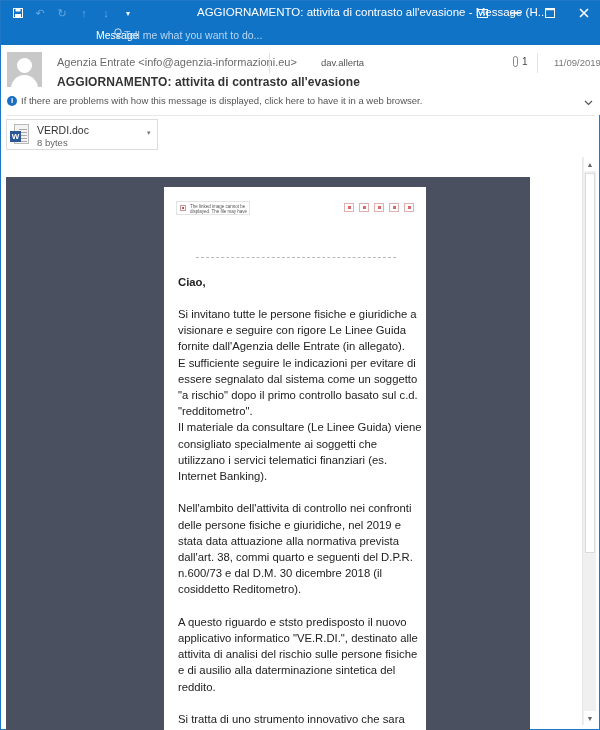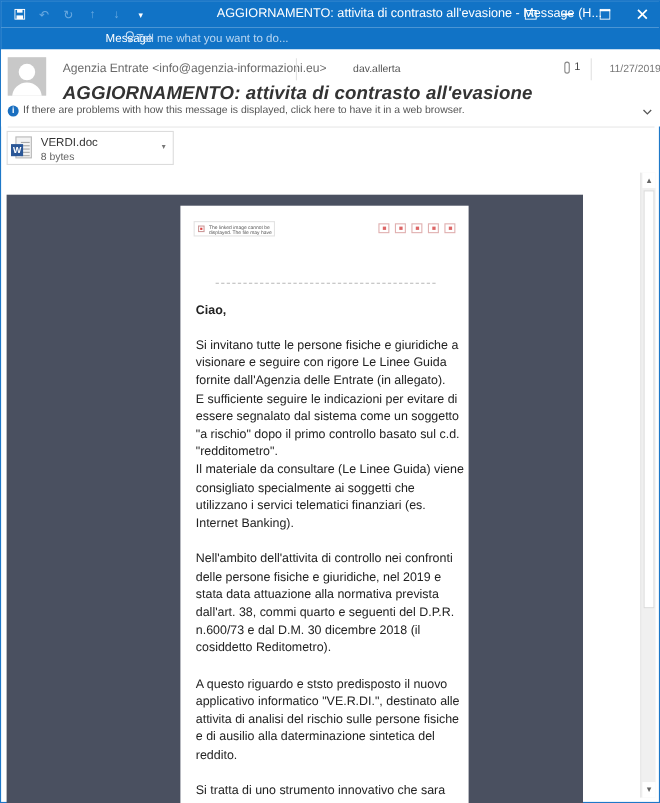--- a/index.html
+++ b/index.html
@@ -25,21 +25,21 @@
     .avatar { position: absolute; left: 6px; top: 7px; width: 35px; height: 35px; background: #c8c8c8; overflow: hidden; }
     .avatar .head { position: absolute; left: 10px; top: 6px; width: 15px; height: 15px; border-radius: 50%; background: #fff; }
     .avatar .body { position: absolute; left: 4px; top: 23px; width: 27px; height: 20px; border-radius: 14px 14px 0 0; background: #fff; }
     .from { position: absolute; left: 56px; top: 11px; font-size: 11px; color: #6a6a6a; }
     .vdiv { position: absolute; left: 268px; top: 8px; width: 1px; height: 20px; background: #e2e2e2; }
     .to { position: absolute; left: 320px; top: 12px; font-size: 9.5px; color: #555; text-align: right; }
     .attach-count { position: absolute; left: 512px; top: 11px; font-size: 10px; color: #444; display: flex; align-items: center; gap: 4px; }
     .clip { display: inline-block; width: 5px; height: 11px; border: 1.3px solid #888; border-radius: 3px; }
     .vdiv2 { position: absolute; left: 536px; top: 8px; width: 1px; height: 20px; background: #e2e2e2; }
     .date { position: absolute; left: 553px; top: 12px; font-size: 9.5px; color: #777; }
-    .subject { position: absolute; left: 56px; top: 30px; font-size: 17px; color: #333; font-weight: bold; letter-spacing: 0.1px; font-style: italic; }
+    .subject { position: absolute; left: 56px; top: 30px; font-size: 12px; color: #333; font-weight: bold; letter-spacing: 0.1px; }
     .info-bar { position: absolute; left: 6px; top: 50px; font-size: 9.5px; color: #555; display: flex; align-items: center; gap: 4px; }
     .info-icon { width: 10px; height: 10px; border-radius: 50%; background: #1a6fc0; color: #fff; font-size: 8px; font-weight: bold; display: flex; align-items: center; justify-content: center; }
     .expand-chevron { position: absolute; left: 583px; top: 52px; font-size: 10px; color: #555; }
 
     
     .hsep { position: absolute; left: 6px; top: 114px; width: 588px; height: 1px; background: #e8e8e8; }
     .attachment { position: absolute; left: 5px; top: 118px; width: 152px; height: 31px; border: 1px solid #dcdcdc; background: #fff; }
     .doc-icon { position: absolute; left: 3px; top: 4px; width: 20px; height: 22px; }
     .doc-page { position: absolute; left: 4px; top: 0; width: 15px; height: 20px; background: #f3f3f3; border: 1px solid #b9b9b9; }
     .doc-page i { position: absolute; left: 4px; width: 8px; height: 1px; background: #aaa; }
@@ -135,21 +135,21 @@
         <div class="body"></div>
     </div>
     <span class="from">Agenzia Entrate &lt;info@agenzia-informazioni.eu&gt;</span>
     <div class="vdiv"></div>
     <span class="to">dav.allerta</span>
     <div class="attach-count">
       <span class="clip"></span>
       <span>1</span>
     </div>
     <div class="vdiv2"></div>
-    <span class="date">11/27/2019</span>
+    <span class="date">11/09/2019</span>
     <span class="subject">AGGIORNAMENTO: attivita di contrasto all'evasione</span>
     <div class="info-bar">
       <span class="info-icon">i</span>
       <span>If there are problems with how this message is displayed, click here to have it in a web browser.</span>
     </div>
     <span class="expand-chevron">
       <svg width="9" height="6" viewBox="0 0 9 6">
           <path d="M1 1 L4.5 4.5 L8 1" fill="none" stroke="#555" stroke-width="1.2"></path>
         </svg>
     </span>

